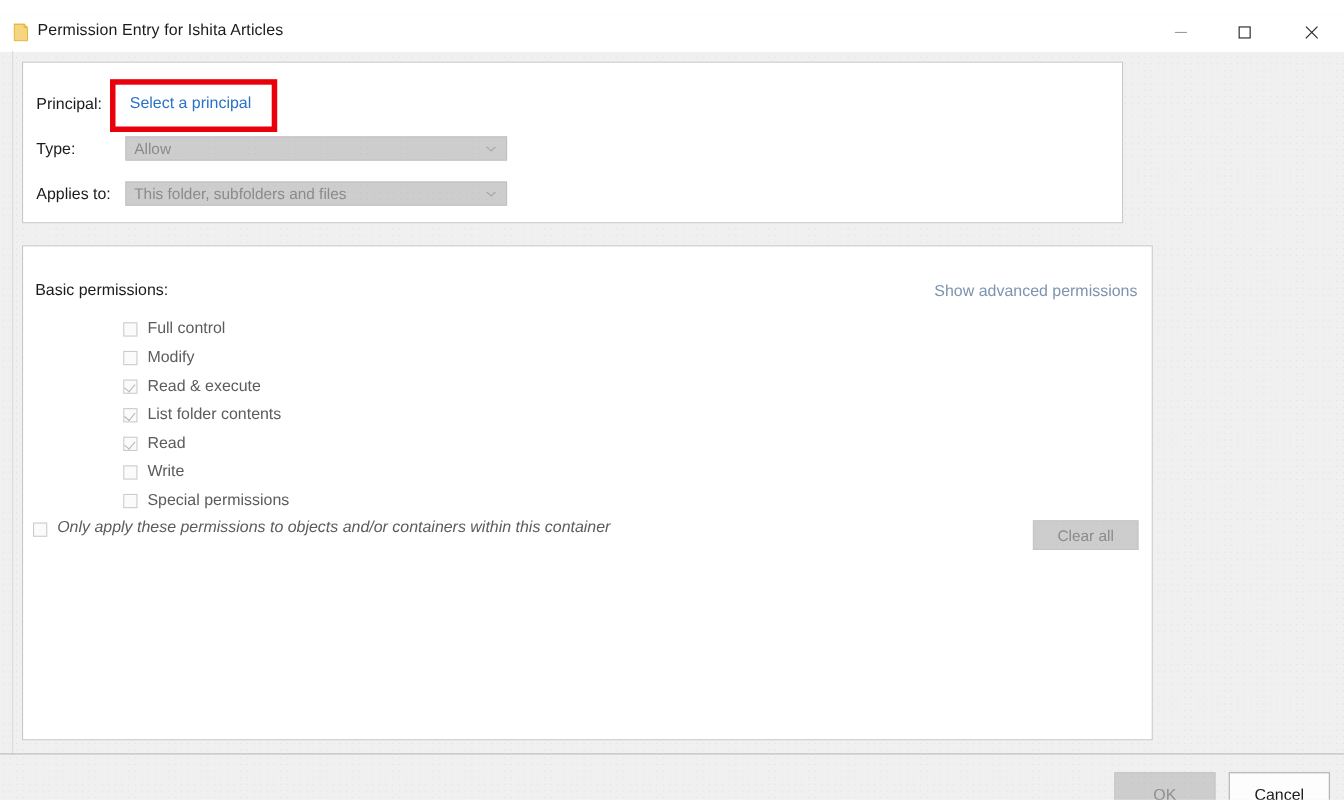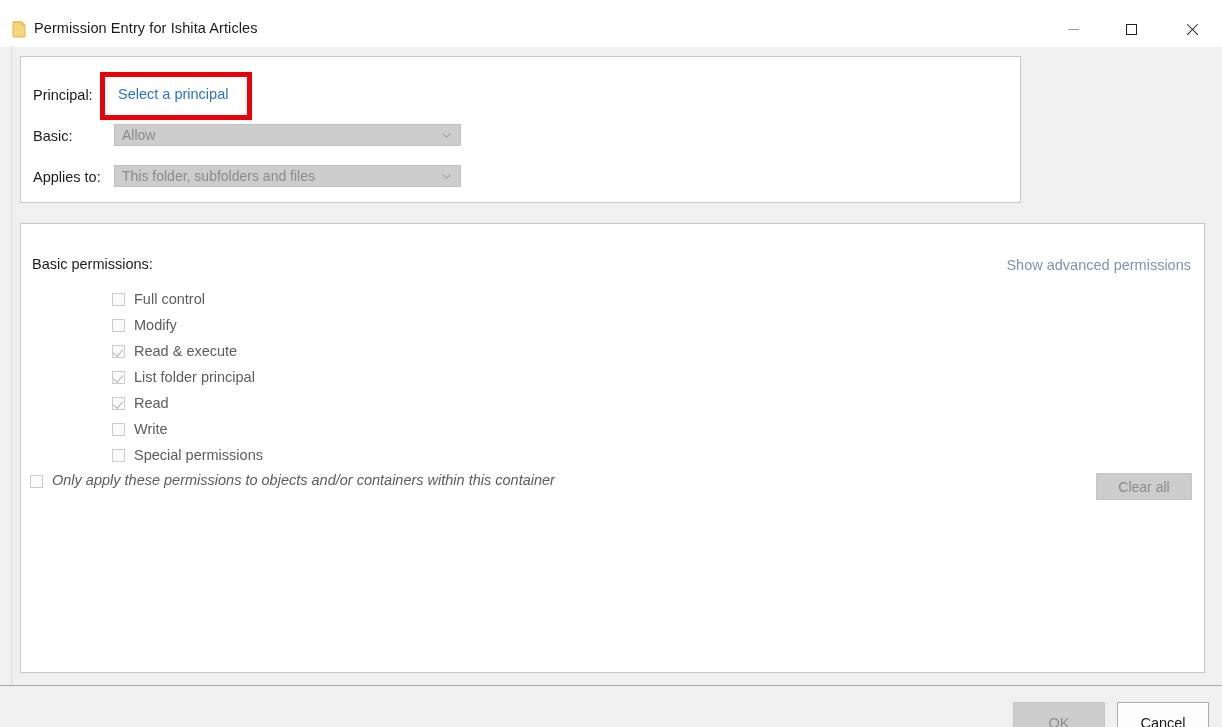--- a/index.html
+++ b/index.html
@@ -153,21 +153,21 @@
     right: 9px; top: 8px;
     width: 9px; height: 5px;
   }
   #combo-type    { left: 93px; top: 67px; width: 347px; }
   #combo-applies { left: 93px; top: 108px; width: 347px; }
 
   
   #panel-perms {
     position: absolute;
     left: 20px; top: 210px;
-    width: 1185px; height: 450px;
+    width: 1028px; height: 450px;
     background: #ffffff;
     border: 1px solid #c8c8c8;
     box-sizing: border-box;
   }
   #lbl-basic-perms {
     position: absolute;
     left: 11px; top: 32px;
     font-size: 14.5px;
     color: #1b1b1b;
     white-space: nowrap;
@@ -315,21 +315,21 @@
   <div id="bg-edge-line"></div>
 
   <div id="panel-top">
 
     <div class="field-label" id="lbl-principal">Principal:</div>
 
     <div id="link-select-principal">Select a principal</div>
 
     <div id="highlight-box"></div>
 
-    <div class="field-label" id="lbl-type">Basic:</div>
+    <div class="field-label" id="lbl-type">Type:</div>
 
     <div class="combo" id="combo-type">
       <span class="combo-text">Allow</span>
       <svg class="chev" viewBox="0 0 9 5">
         <path d="M0.5 0.5 L4.5 4.2 L8.5 0.5" fill="none" stroke="#a8a8a8" stroke-width="1.1"></path>
       </svg>
     </div>
 
     <div class="field-label" id="lbl-applies">Applies to:</div>
 
@@ -355,21 +355,21 @@
         <div class="perm-row">
           <span class="chk"></span>
           <span class="perm-label">Modify</span>
         </div>
         <div class="perm-row">
           <span class="chk checked"></span>
           <span class="perm-label">Read &amp; execute</span>
         </div>
         <div class="perm-row">
           <span class="chk checked"></span>
-          <span class="perm-label">List folder principal</span>
+          <span class="perm-label">List folder contents</span>
         </div>
         <div class="perm-row">
           <span class="chk checked"></span>
           <span class="perm-label">Read</span>
         </div>
         <div class="perm-row">
           <span class="chk"></span>
           <span class="perm-label">Write</span>
         </div>
         <div class="perm-row">

